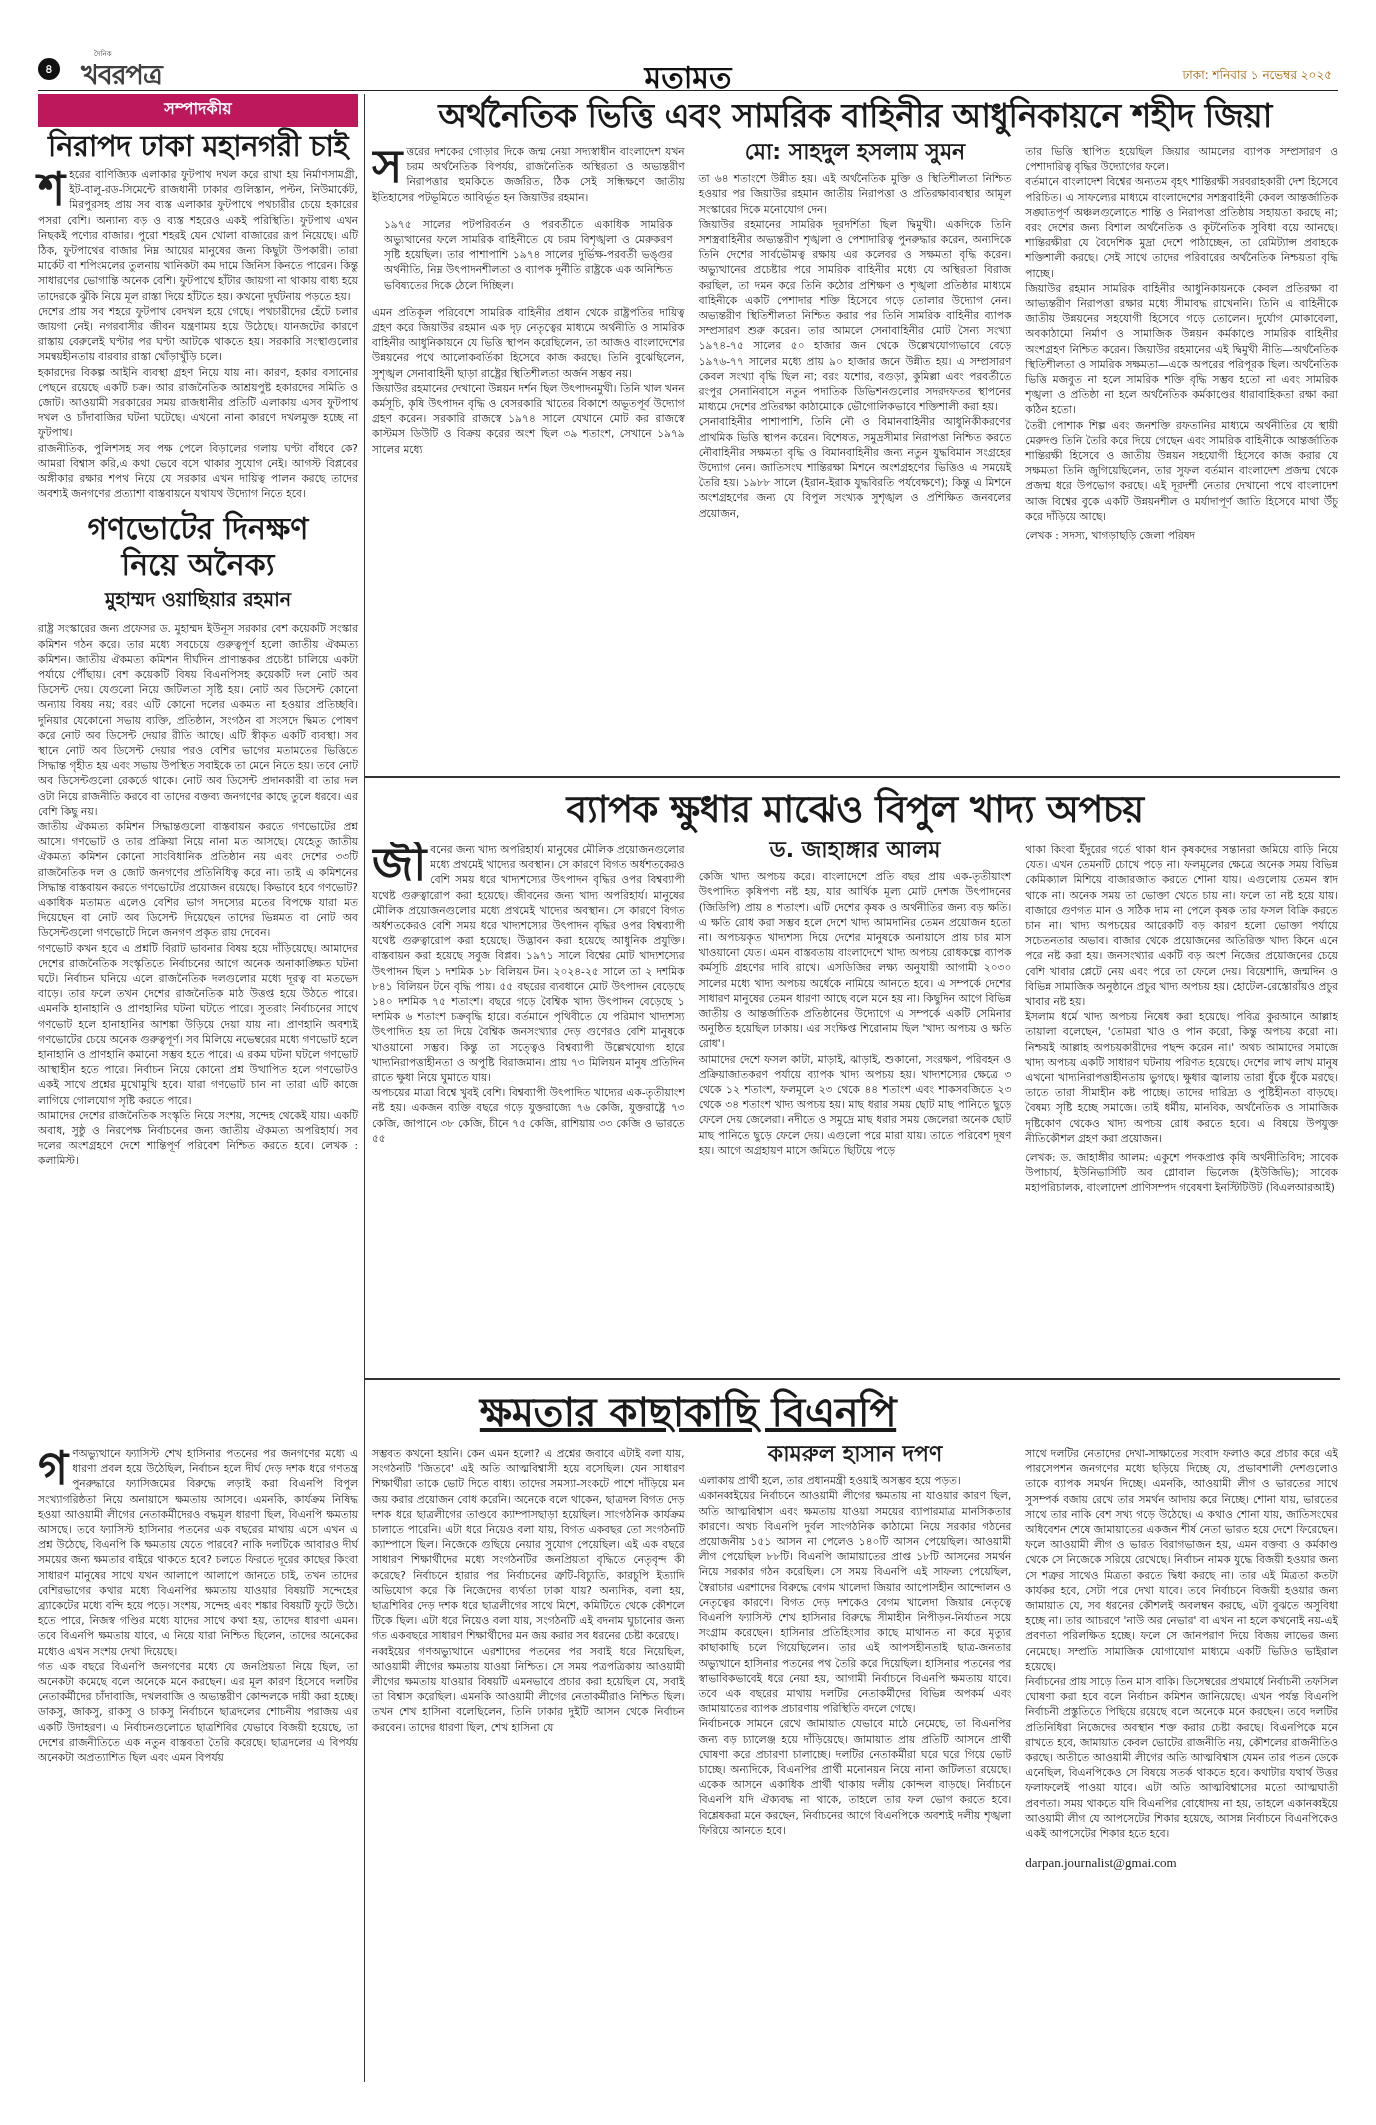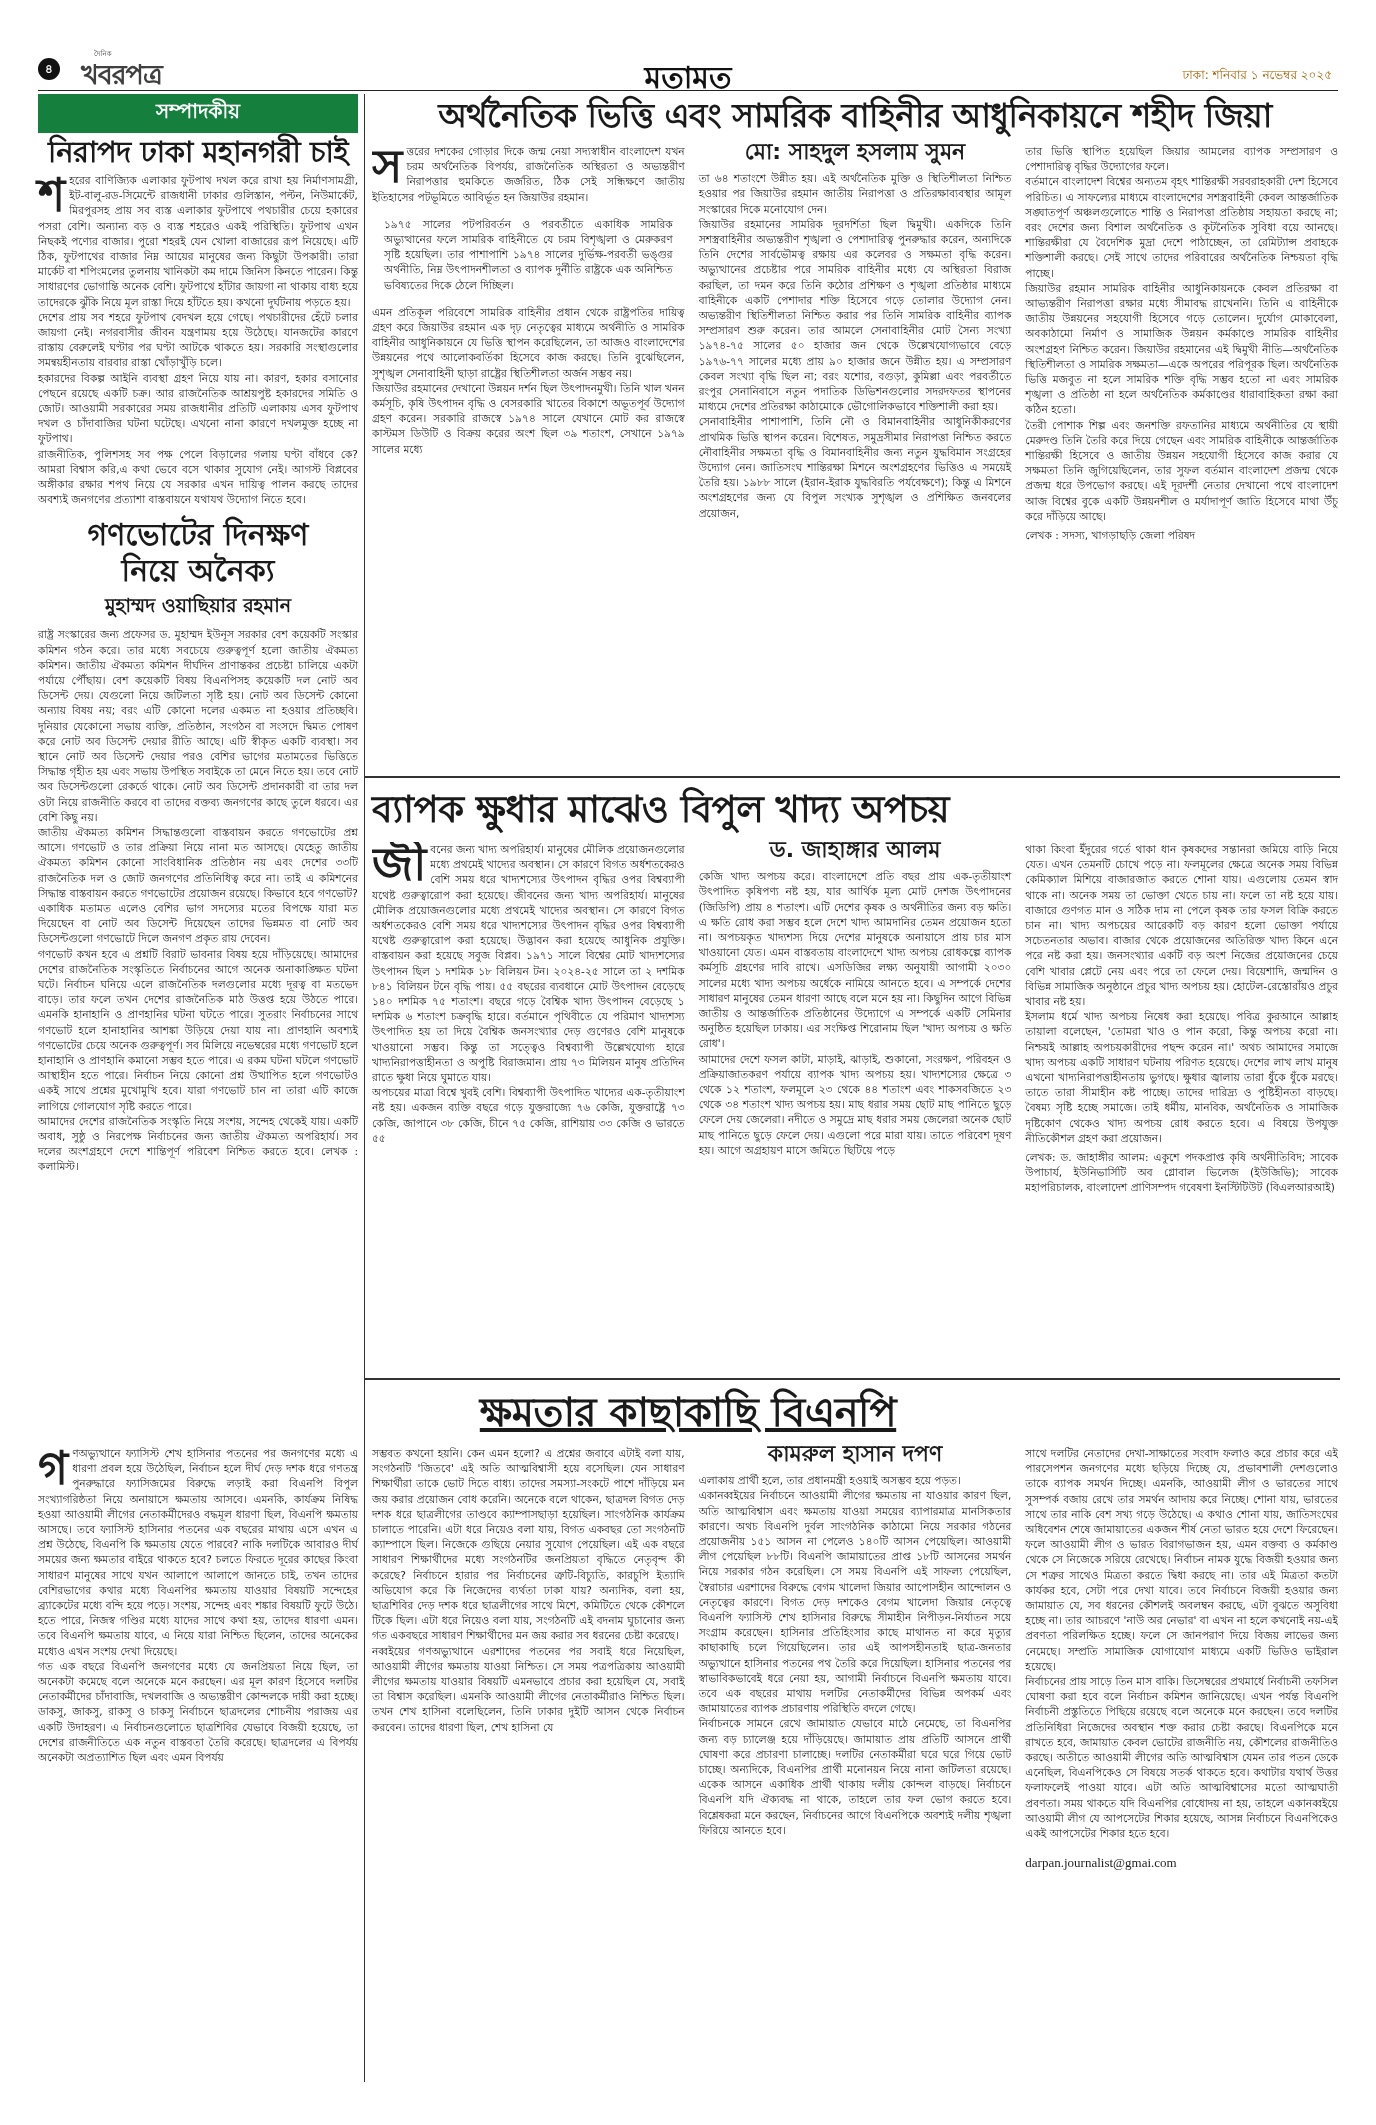--- a/index.html
+++ b/index.html
@@ -14,39 +14,39 @@
     position: absolute; left: 0; top: 4px; width: 22px; height: 22px; border-radius: 50%;
     background: #111; color: #fff; font-size: 12px; line-height: 22px; text-align: center; font-weight: bold;
   }
   .brand { position: absolute; left: 43px; top: 0px; font-family: "DejaVu Serif", serif; font-weight: bold; font-size: 27px; letter-spacing: -1px; color: #404040; }
   .brand-small { position: absolute; left: 56px; top: -6px; font-size: 7px; color: #333; text-align: right; }
   .section-title { position: absolute; left: 0; right: 0; top: 0; text-align: center; font-size: 30px; font-weight: bold; font-family: "DejaVu Serif", serif; color: #111; }
   .dateline { position: absolute; right: 6px; top: 12px; font-size: 12px; color: #a16207; }
 
   
   .left-col { left: 38px; top: 94px; width: 320px; height: 2000px; }
-  .ed-banner { background: #15803d; color: #fff; text-align: center; font-size: 20px; font-weight: bold; padding: 2px 0 4px; }
+  .ed-banner { background: #be185d; color: #fff; text-align: center; font-size: 16px; font-weight: bold; padding: 2px 0 4px; }
   .ed-headline { font-size: 29px; font-weight: bold; text-align: center; margin: 4px 0 4px; letter-spacing: -0.5px; line-height: 1.1; }
   .body-text { font-size: 10.6px; line-height: 15.2px; text-align: justify; color: #1e1e1e; }
   .drop { float: left; font-size: 46px; line-height: 40px; font-weight: bold; margin: 2px 4px 0 0; }
   .left-h2 { font-size: 30px; font-weight: bold; text-align: center; line-height: 1.2; margin: 10px 0 0; }
   .byline-left { font-size: 19px; font-weight: bold; text-align: center; margin: 2px 0 4px; }
 
   .vrule { width: 1px; background: #333; }
   .hrule { height: 2px; background: #333; }
 
   
   .art1-head { left: 372px; top: 98px; width: 966px; text-align: center; font-size: 33px; font-weight: bold; letter-spacing: -0.5px; line-height: 1.1; }
   .cols3 { display: flex; gap: 14px; }
   .cols3 > div { flex: 1; }
   .byline-center { font-size: 22px; font-weight: bold; text-align: center; margin: 0 0 12px; }
   .author-note { font-size: 10.6px; margin-top: 4px; }
 
   
-  .art2-head { left: 372px; top: 790px; width: 966px; font-size: 37px; font-weight: bold; line-height: 1.1; letter-spacing: -0.5px; }
+  .art2-head { left: 372px; top: 790px; width: 966px; text-align: center; font-size: 37px; font-weight: bold; line-height: 1.1; letter-spacing: -0.5px; }
 
   
   .art3-head { left: 372px; top: 1390px; width: 966px; text-align: center; font-size: 40px; font-weight: bold; line-height: 1.1; letter-spacing: -0.5px; text-decoration: underline; }
 
   .email { font-family: "Liberation Serif", serif; font-size: 13px; margin-top: 14px; }
 </style>
 </head>
 <body>
 
 <div class="abs masthead">

